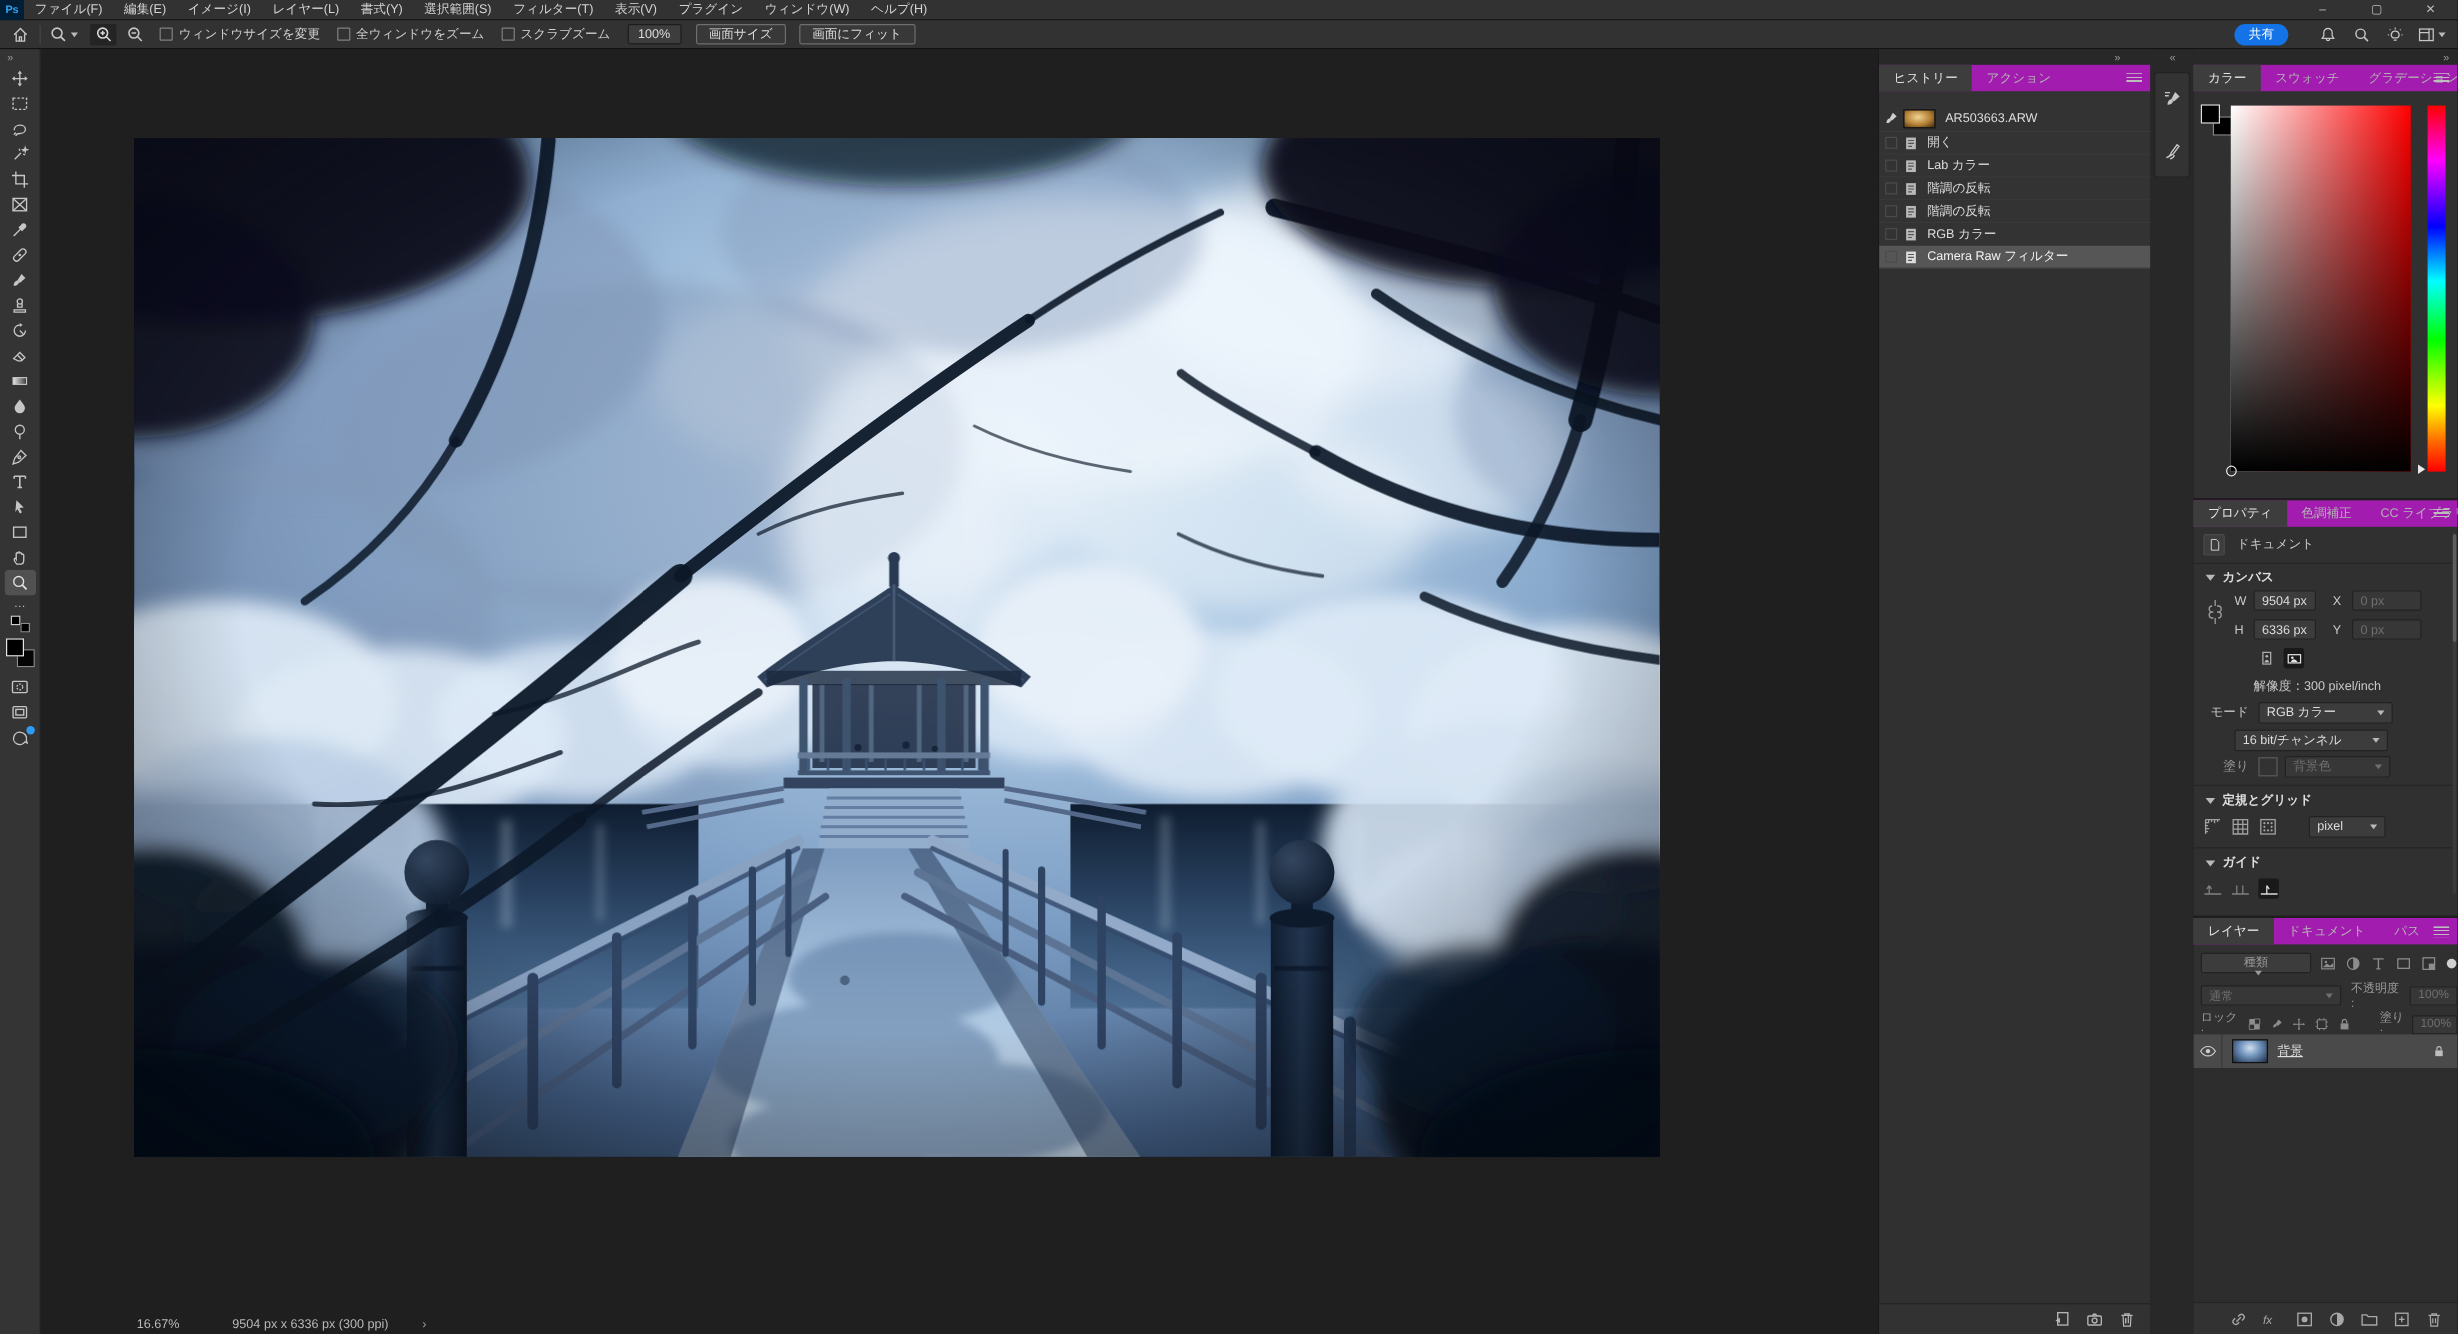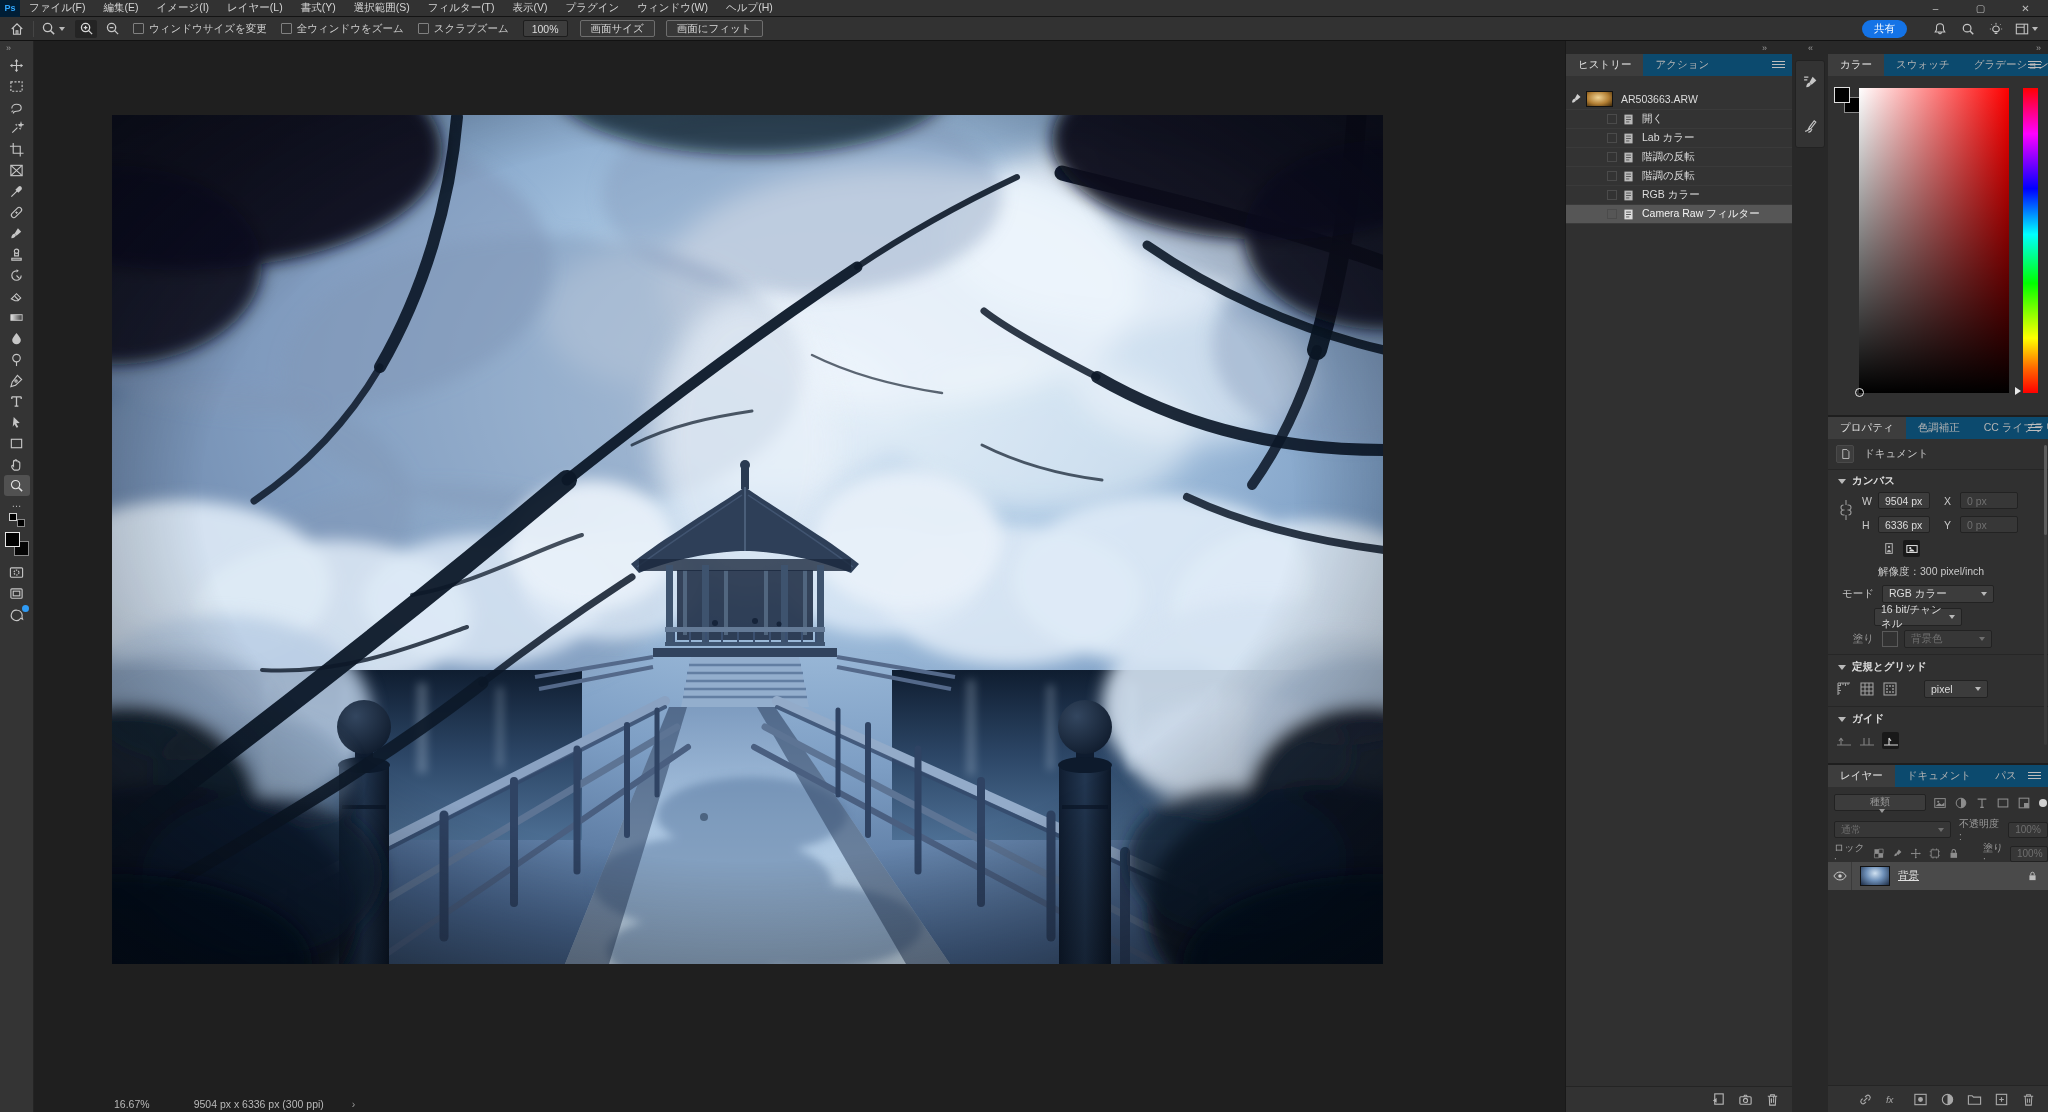--- a/index.html
+++ b/index.html
@@ -63,26 +63,26 @@
 
   
   #statusbar{position:absolute;left:34px;top:1095px;width:1531px;height:17px;background:#1f1f1f;display:flex;align-items:center;font-size:10.5px;color:#b9b9b9;}
   #sb-zoom{margin-left:80px;}
   #sb-info{margin-left:44px;}
   #sb-chev{margin-left:28px;color:#9a9a9a;}
 
   
   #history{position:absolute;left:1565px;top:41px;width:227px;height:1071px;background:#303030;border-left:1px solid #191919;}
   .strip{height:13px;background:#282828;display:flex;align-items:center;justify-content:flex-end;color:#9a9a9a;font-size:9px;padding-right:26px;letter-spacing:-1px;}
-  .ptabs{height:22px;background:#0c4a6e;display:flex;align-items:flex-end;position:relative;}
+  .ptabs{height:22px;background:#a21caf;display:flex;align-items:flex-end;position:relative;}
   .ptab{height:22px;display:flex;align-items:center;padding:0 12px;font-size:10.5px;color:#b3b3b3;background:transparent;white-space:nowrap;}
   .ptab.on{background:#3d3d3d;color:#e2e2e2;}
   .pmenu{position:absolute;right:7px;top:7px;width:13px;height:9px;background:repeating-linear-gradient(#bdbdbd 0 1px,transparent 1px 3px);}
   .hrow{height:22px;display:flex;align-items:center;border-bottom:1px solid #3a3a3a;background:#333333;}
-  .hstate{height:19px;padding-left:36px;}
+  .hstate{height:19px;}
   .hrow.sel{background:#565656;}
   .hsrc{width:20px;display:flex;justify-content:center;}
   .hsrc .box{width:10px;height:10px;border:1px solid #4b4b4b;}
   .hthumb{width:27px;height:16px;margin-right:8px;background:radial-gradient(ellipse at 45% 40%,#f0d394,#b27e33 55%,#3c2708 100%);border:1px solid #121212;}
   .hname{font-size:10.5px;color:#dcdcdc;white-space:nowrap;}
   .hico{width:13px;height:13px;margin:0 7px 0 0;}
   .hbottom{position:absolute;bottom:0;left:0;width:100%;height:26px;background:#323232;border-top:1px solid #242424;display:flex;align-items:center;justify-content:flex-end;}
   .hbottom svg,.lbottom svg{margin-right:12px;}
 
   
@@ -813,21 +813,21 @@
           <span>解像度：300 pixel/inch</span>
         </div>
       <div class="prow" style="top:168px;">
         <span style="margin-left:14px;width:32px;text-align:right;">モード</span>
         <span class="pdrop" style="width:112px;margin-left:8px;">
             <span>RGB カラー</span>
             <span class="caret"></span>
           </span>
       </div>
       <div class="prow" style="top:191px;">
-        <span class="pdrop" style="width:88px;margin-left:46px;">
+        <span class="pdrop" style="width:128px;margin-left:34px;">
             <span>16 bit/チャンネル</span>
             <span class="caret"></span>
           </span>
       </div>
       <div class="prow" style="top:213px;">
         <span style="margin-left:24px;width:22px;text-align:right;color:#9a9a9a;">塗り</span>
         <span style="width:16px;height:16px;border:1px solid #5a5a5a;background:#323232;margin-left:8px;"></span>
         <span class="pdrop dis" style="width:88px;margin-left:6px;">
             <span>背景色</span>
             <span class="caret" style="border-top-color:#6f6f6f;"></span>

